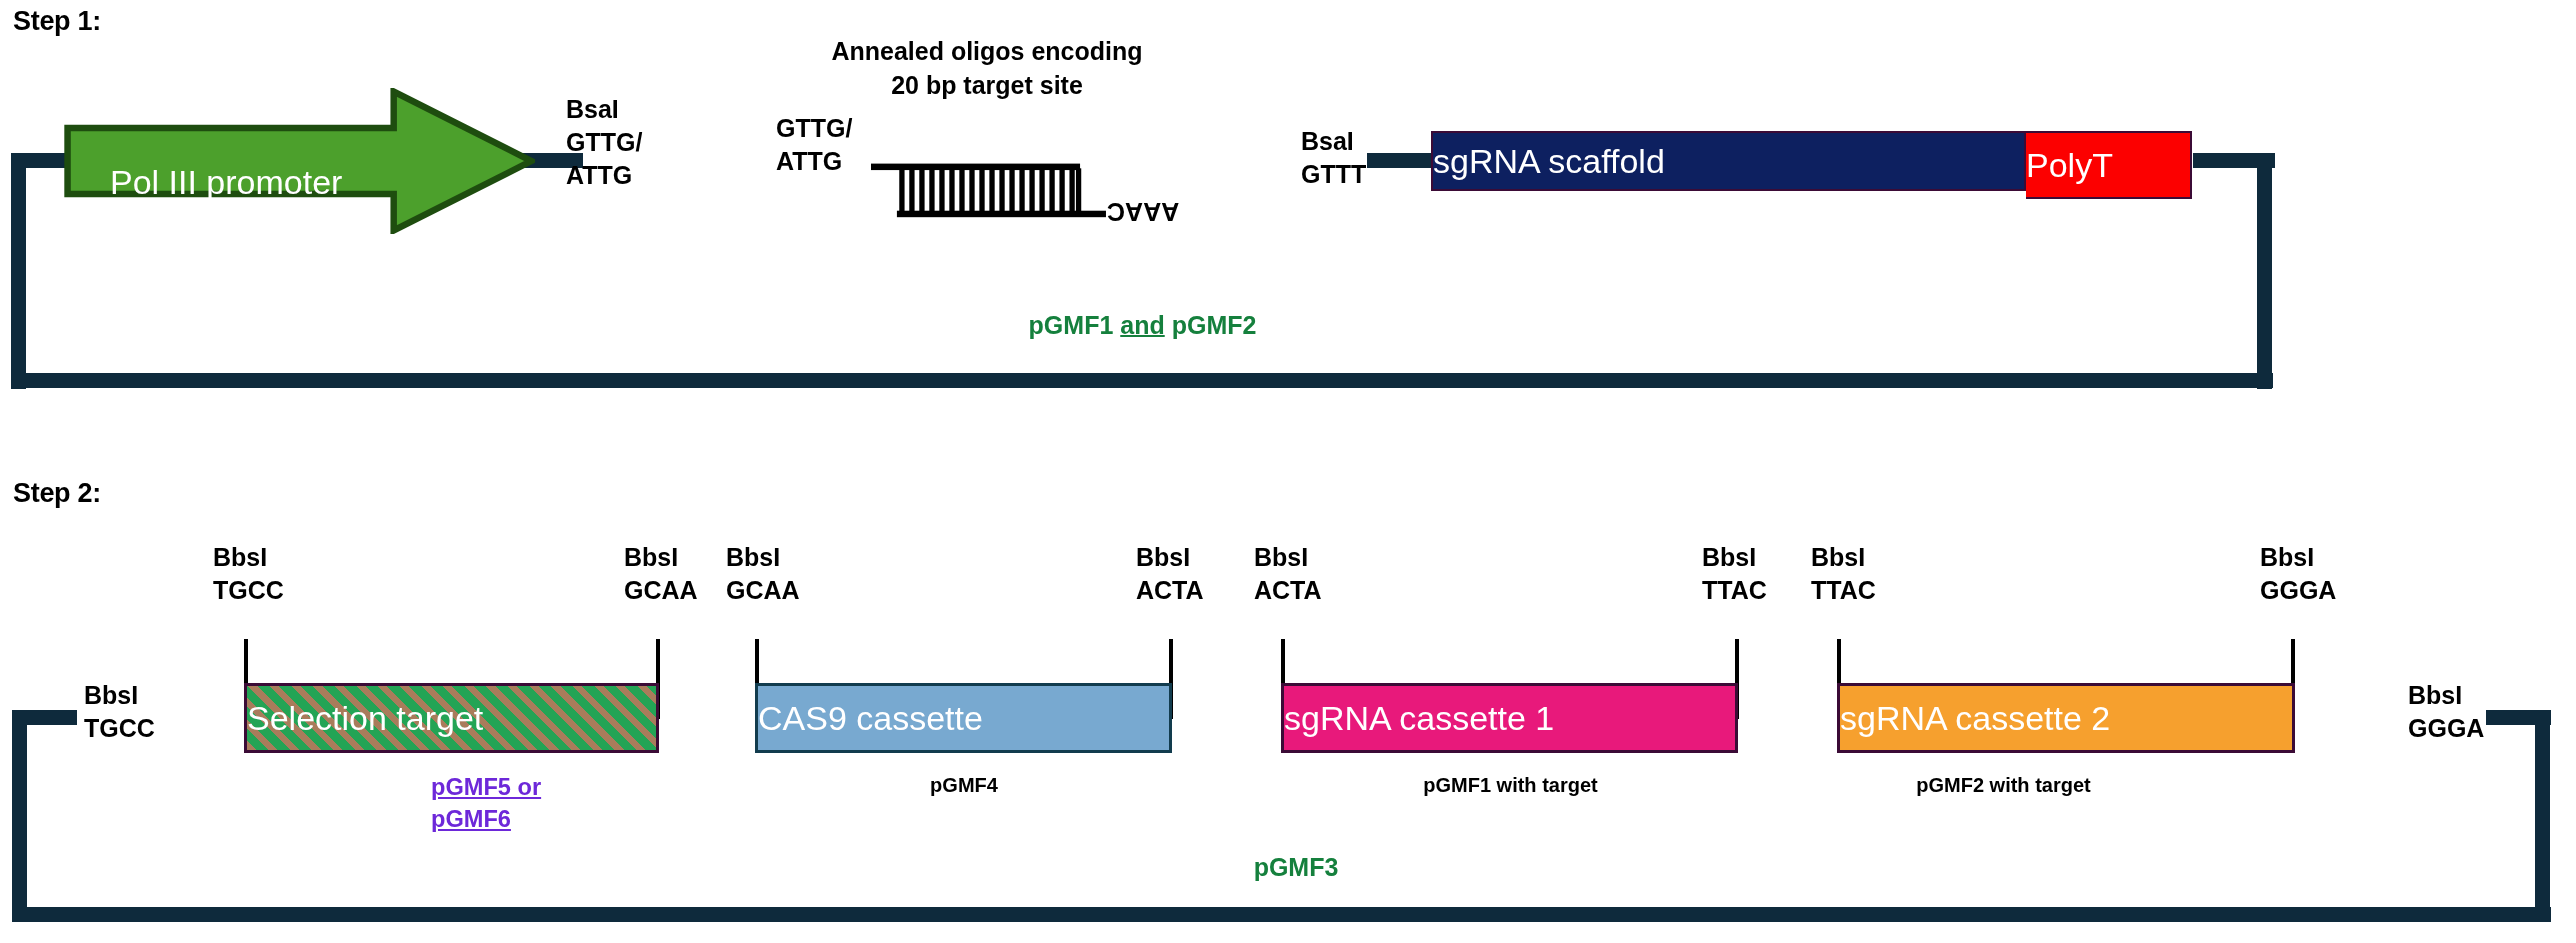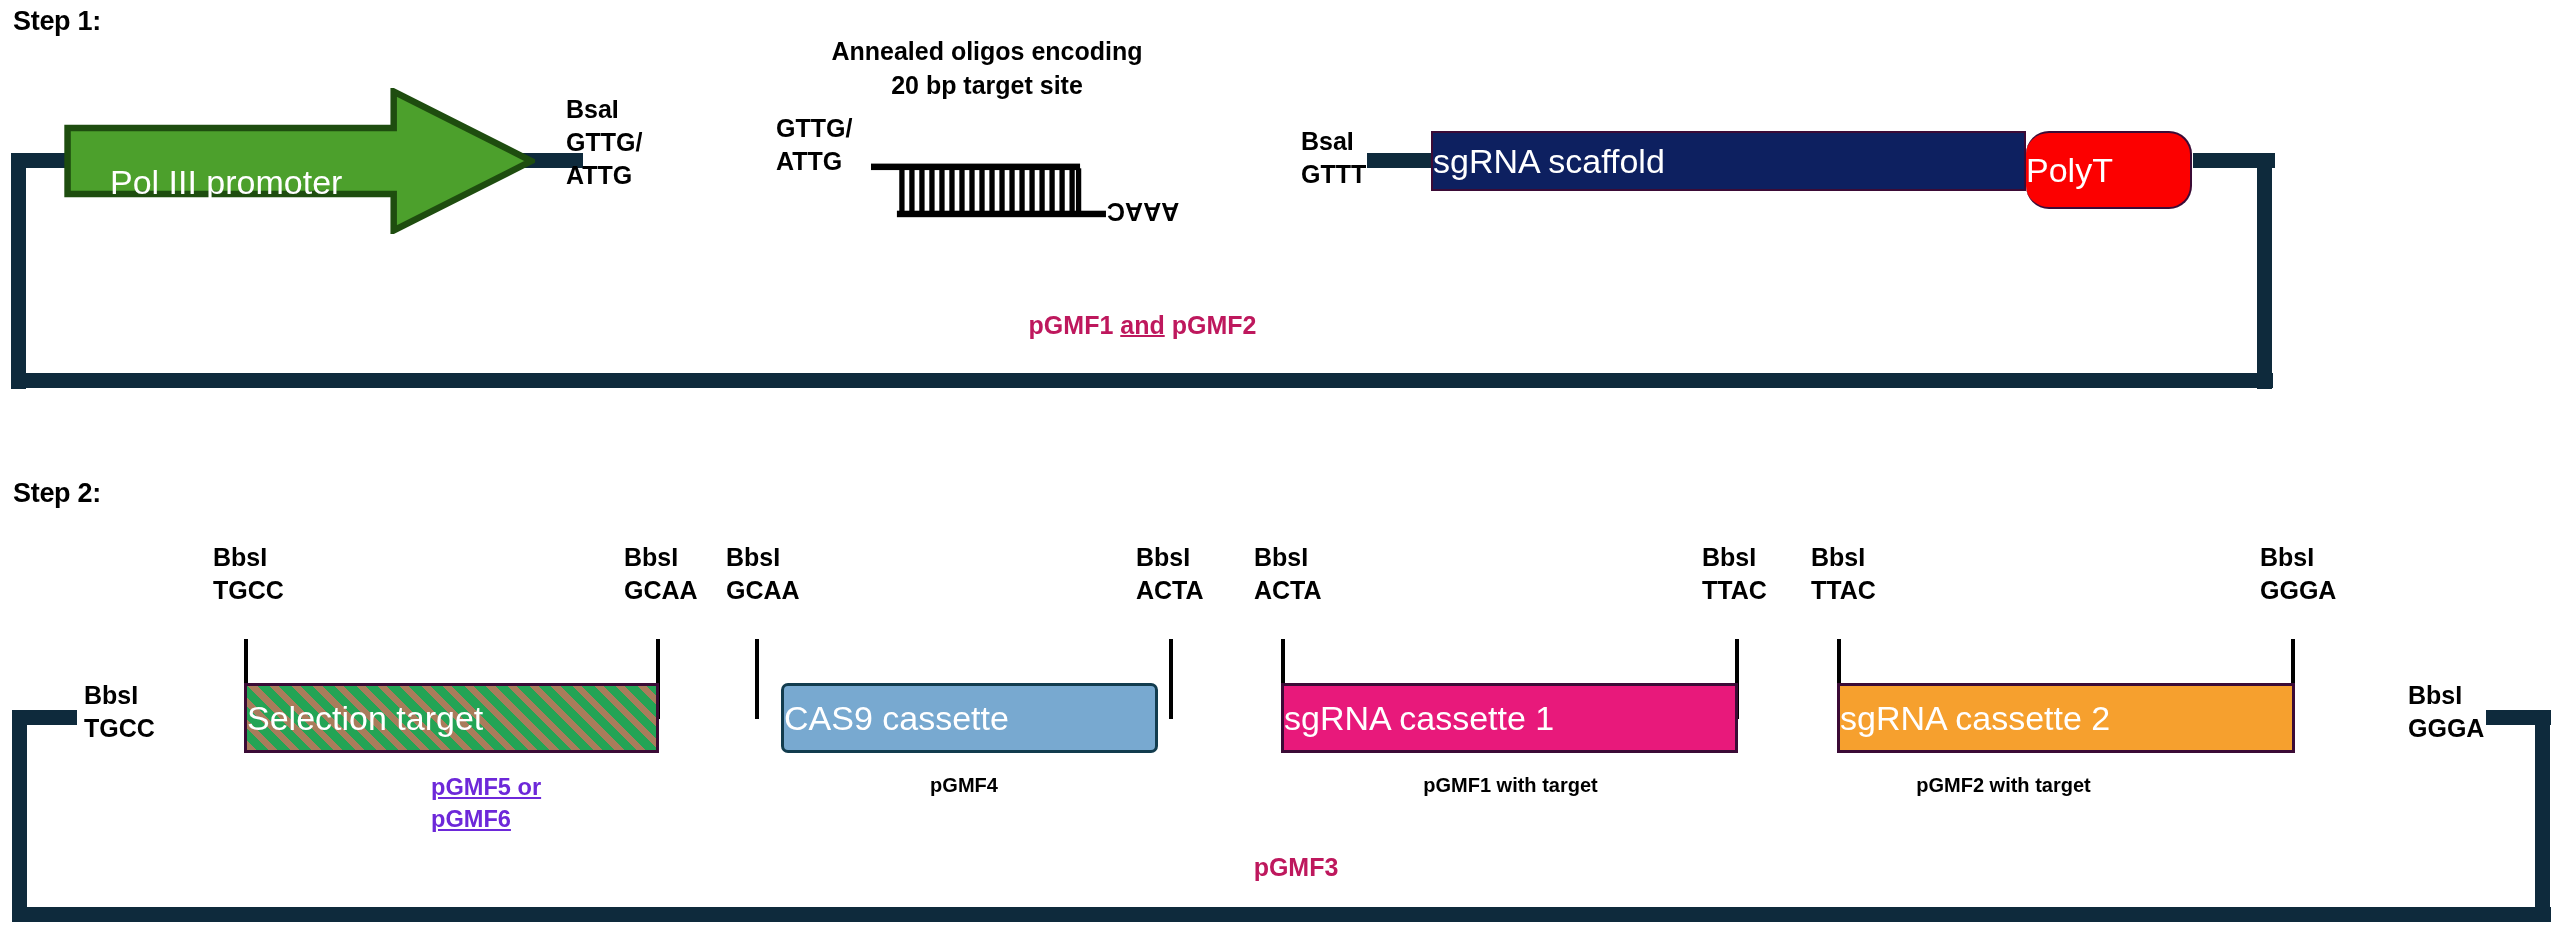--- a/index.html
+++ b/index.html
@@ -7,21 +7,21 @@
        font-family:"Liberation Sans","DejaVu Sans",sans-serif;}
 
   .abs{position:absolute;}
 
   
   .step-label{font-size:27px;font-weight:bold;color:#000;letter-spacing:-0.3px;}
   .enz{font-size:25px;font-weight:bold;color:#000;line-height:1.32;white-space:pre-line;}
   .cap{font-size:23.6px;font-weight:bold;color:#6d28d9;line-height:1.35;white-space:pre-line;text-decoration:underline;}
   .cap-c{font-size:20px;font-weight:bold;color:#000;line-height:1.35;text-align:center;white-space:pre-line;}
   .oligo-title{font-size:25px;font-weight:bold;color:#000;text-align:center;line-height:1.35;white-space:pre-line;}
-  .plasmid-name{font-size:25px;font-weight:bold;color:#be185d;text-align:center;white-space:nowrap;}
+  .plasmid-name{font-size:25px;font-weight:bold;color:#15803d;text-align:center;white-space:nowrap;}
   .plasmid-name u{text-decoration:underline;text-underline-offset:1.2px;}
   .bb-seg{position:absolute;background:#0e2a3c;}
 
   
   .arrow-wrap{position:absolute;}
   .arrow-wrap svg{display:block;}
   .arrow-text{position:absolute;color:#ffffff;font-size:34px;font-weight:400;
               font-family:"Liberation Sans","DejaVu Sans",sans-serif;white-space:nowrap;}
 
   
@@ -114,21 +114,21 @@
 </div>
 
 <div class="aaac" style="left:1107px;top:197px;">AAAC</div>
 
 <div class="abs enz" style="left:1301px;top:125px;">BsaI
 GTTT</div>
 
 <div class="gbox box-scaffold" style="left:1431px;top:131px;width:595px;height:60px;">
   <span>sgRNA scaffold</span>
 </div>
-<div class="gbox box-polyt" style="left:2026px;top:131px;width:166px;height:78px;border-radius:23px;">
+<div class="gbox box-polyt" style="left:2026px;top:131px;width:166px;height:68px;">
   <span>PolyT</span>
 </div>
 
 <div class="abs plasmid-name" style="left:907px;top:311px;width:471px;">
   <span>pGMF1 </span><u>and</u><span> pGMF2</span>
 </div>
 
 <div class="abs step-label" style="left:13px;top:478px;">Step 2:</div>
 
 <div>
@@ -155,21 +155,21 @@
 </div>
 <div class="abs cap" style="left:431px;top:772px;">pGMF5 or
 pGMF6</div>
 
 <div class="abs enz" style="left:726px;top:541px;">BbsI
 GCAA</div>
 <div class="abs enz" style="left:1136px;top:541px;">BbsI
 ACTA</div>
 <div class="tick abs" style="left:755px;top:639px;height:80px;"></div>
 <div class="tick abs" style="left:1169px;top:639px;height:80px;"></div>
-<div class="gbox box-cas9" style="left:781px;top:683px;width:377px;height:70px;border-radius:7px;">
+<div class="gbox box-cas9" style="left:755px;top:683px;width:417px;height:70px;">
   <span>CAS9 cassette</span>
 </div>
 <div class="abs cap-c" style="left:846px;top:772px;width:236px;">pGMF4</div>
 
 <div class="abs enz" style="left:1254px;top:541px;">BbsI
 ACTA</div>
 <div class="abs enz" style="left:1702px;top:541px;">BbsI
 TTAC</div>
 <div class="tick abs" style="left:1281px;top:639px;height:80px;"></div>
 <div class="tick abs" style="left:1735px;top:639px;height:80px;"></div>

